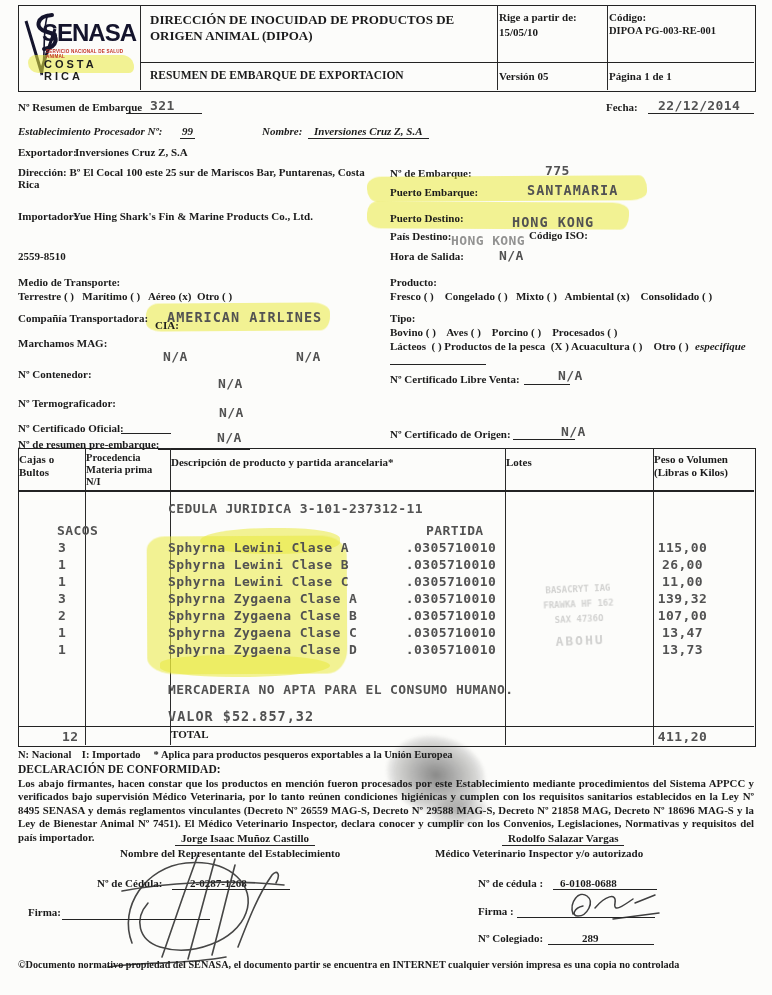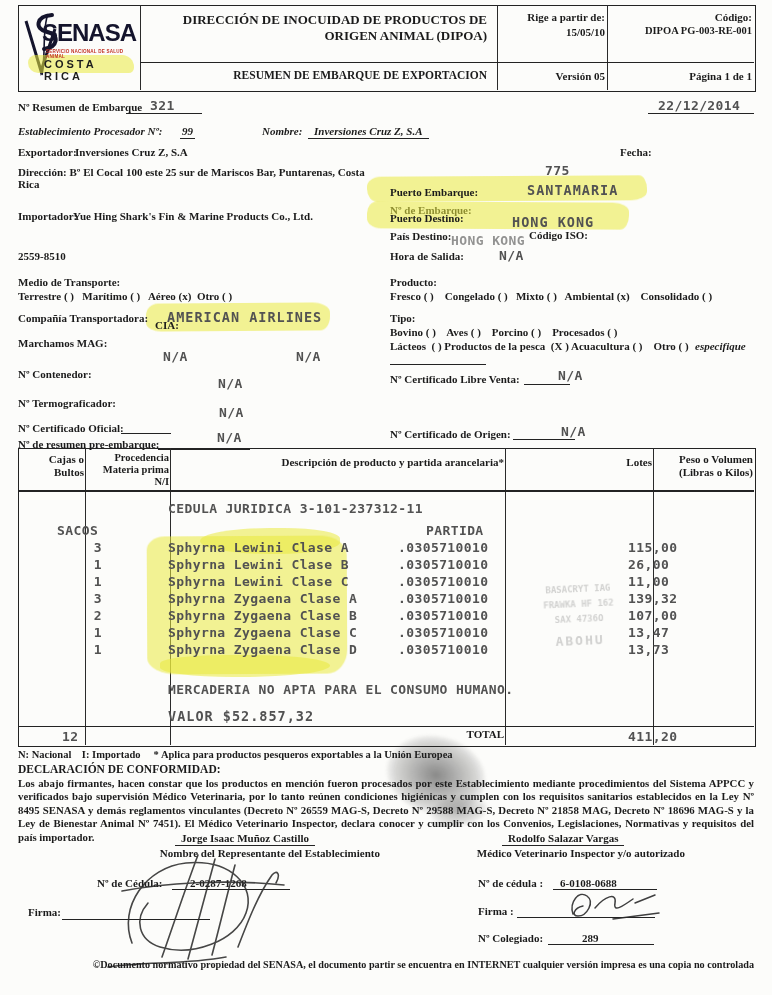--- a/index.html
+++ b/index.html
@@ -4,22 +4,22 @@
 <style>
   html,body{margin:0;padding:0;background:#e9e9e6;}
   .page{position:relative;width:772px;height:995px;background:#fcfcfa;margin:0 auto;
         font-family:"Liberation Serif",serif;color:#1b1b1b;overflow:hidden;}
   .abs{position:absolute;}
   .lbl{font:700 11px "Liberation Serif",serif;color:#1b1b1b;}
   .lbl10{font:700 10.5px "Liberation Serif",serif;color:#1b1b1b;}
   .it{font-style:italic;}
   .pre{white-space:pre;}
   .prewrap{white-space:pre-line;}
-  .center{text-align:right;}
-  .right{text-align:left;}
+  .center{text-align:left;}
+  .right{text-align:center;}
   .typed{font-family:"DejaVu Sans Mono",monospace;font-weight:700;color:#525252;}
   .t13{font-size:13px;letter-spacing:.4px;}
   .t14{font-size:13.5px;letter-spacing:1px;}
   .faded{opacity:.62;}
   .hl{position:absolute;background:rgba(233,233,62,.55);filter:blur(.4px);}
   .line{position:absolute;border-bottom:1.2px solid #232323;height:0;}
   .ulv{border-bottom:1.2px solid #232323;padding:0 6px 1px 6px;}
   .box{position:absolute;border:1.6px solid #232323;}
   .vl{position:absolute;border-left:1.2px solid #2a2a2a;width:0;}
   .stamp{color:#6e6e6e;opacity:.30;filter:blur(.5px);font-family:"DejaVu Sans Mono",monospace;
@@ -63,35 +63,35 @@
   <span class="abs center lbl" style="left:499px;top:70px;width:106px;">Versión  05</span>
 
   <span class="abs center lbl" style="left:609px;top:11px;width:143px;">Código:</span>
   <span class="abs center lbl10" style="left:609px;top:25px;width:143px;">DIPOA PG-003-RE-001</span>
   <span class="abs center lbl" style="left:609px;top:70px;width:143px;">Página 1 de 1</span>
 
   <span class="abs lbl" style="left:18px;top:101px;">Nº Resumen de Embarque</span>
   <div class="line" style="left:126px;top:113px;width:76px;"></div>
   <span class="abs typed t13" style="left:150px;top:98px;">321</span>
 
-  <span class="abs lbl" style="left:620px;top:101px;margin-top:45px;">Fecha:</span>
+  <span class="abs lbl" style="left:606px;top:101px;">Fecha:</span>
   <div class="line" style="left:648px;top:113px;width:106px;"></div>
   <span class="abs typed t13" style="left:658px;top:98px;">22/12/2014</span>
 
   <span class="abs lbl it" style="left:18px;top:125px;">Establecimiento Procesador  Nº:</span>
   <span class="abs lbl it ulv" style="left:180px;top:125px;padding:0 2px 1px 2px;">99</span>
   <span class="abs lbl it" style="left:262px;top:125px;">Nombre:</span>
   <span class="abs lbl it ulv" style="left:308px;top:125px;">Inversiones Cruz Z, S.A</span>
 
   <span class="abs lbl" style="left:18px;top:146px;">Exportador:</span>
   <span class="abs lbl" style="left:75px;top:146px;">Inversiones Cruz Z, S.A</span>
 
   <span class="abs lbl" style="left:18px;top:166px;width:370px;">Dirección: Bº El Cocal 100 este 25 sur de Mariscos Bar, Puntarenas, Costa Rica</span>
 
-  <span class="abs lbl" style="left:390px;top:167px;margin-top:37px;">Nº de Embarque:</span>
+  <span class="abs lbl" style="left:390px;top:167px;">Nº de Embarque:</span>
   <span class="abs typed t13" style="left:545px;top:163px;">775</span>
 
   <div class="hl" style="left:367px;top:176px;width:280px;height:25px;border-radius:14px 8px 16px 10px / 10px 14px 9px 13px;transform:rotate(-.3deg);"></div>
   <div class="hl" style="left:367px;top:202px;width:262px;height:27px;border-radius:10px 16px 9px 14px / 12px 9px 14px 10px;transform:rotate(.3deg);"></div>
 
   <span class="abs lbl" style="left:390px;top:186px;">Puerto Embarque:</span>
   <span class="abs typed t14" style="left:527px;top:182px;">SANTAMARIA</span>
 
   <span class="abs lbl" style="left:18px;top:210px;">Importador:</span>
   <span class="abs lbl" style="left:73px;top:210px;">Yue Hing Shark's Fin &amp; Marine Products Co., Ltd.</span>

